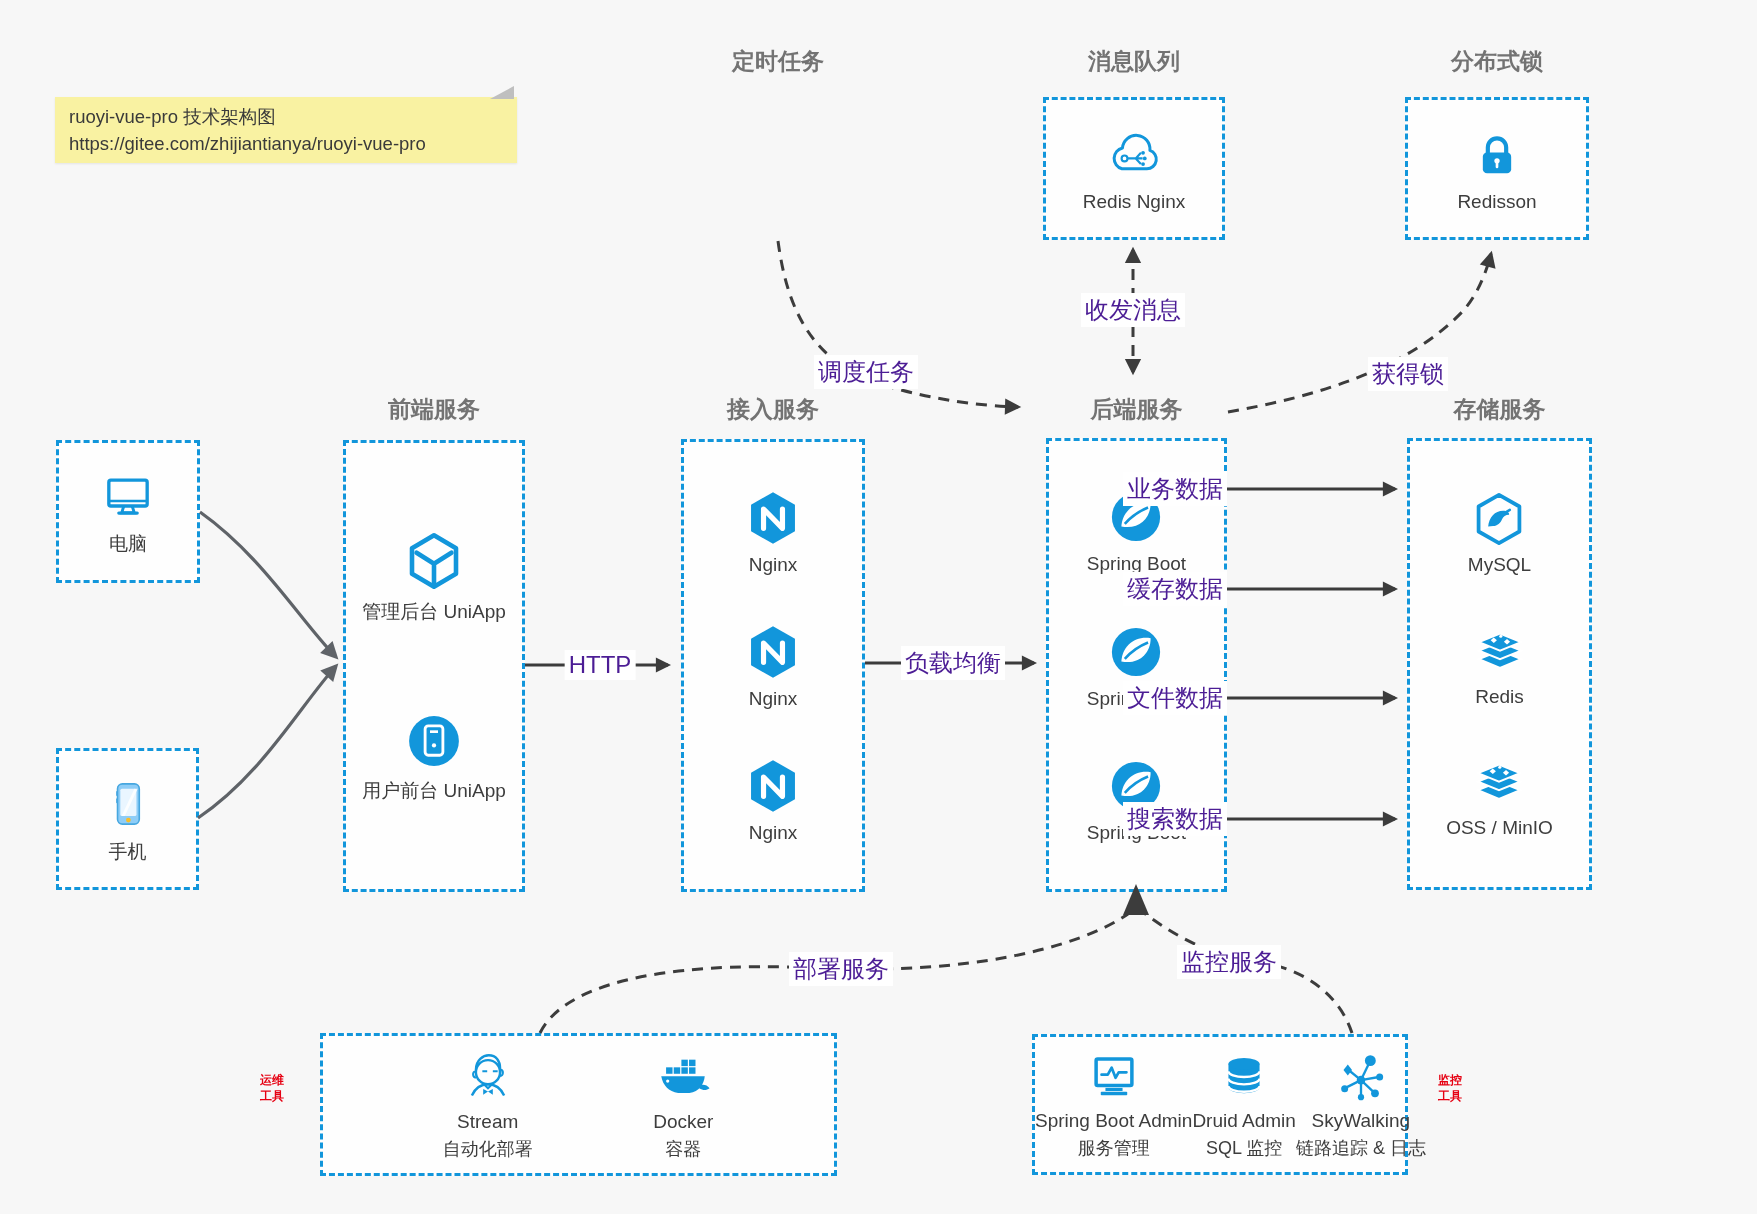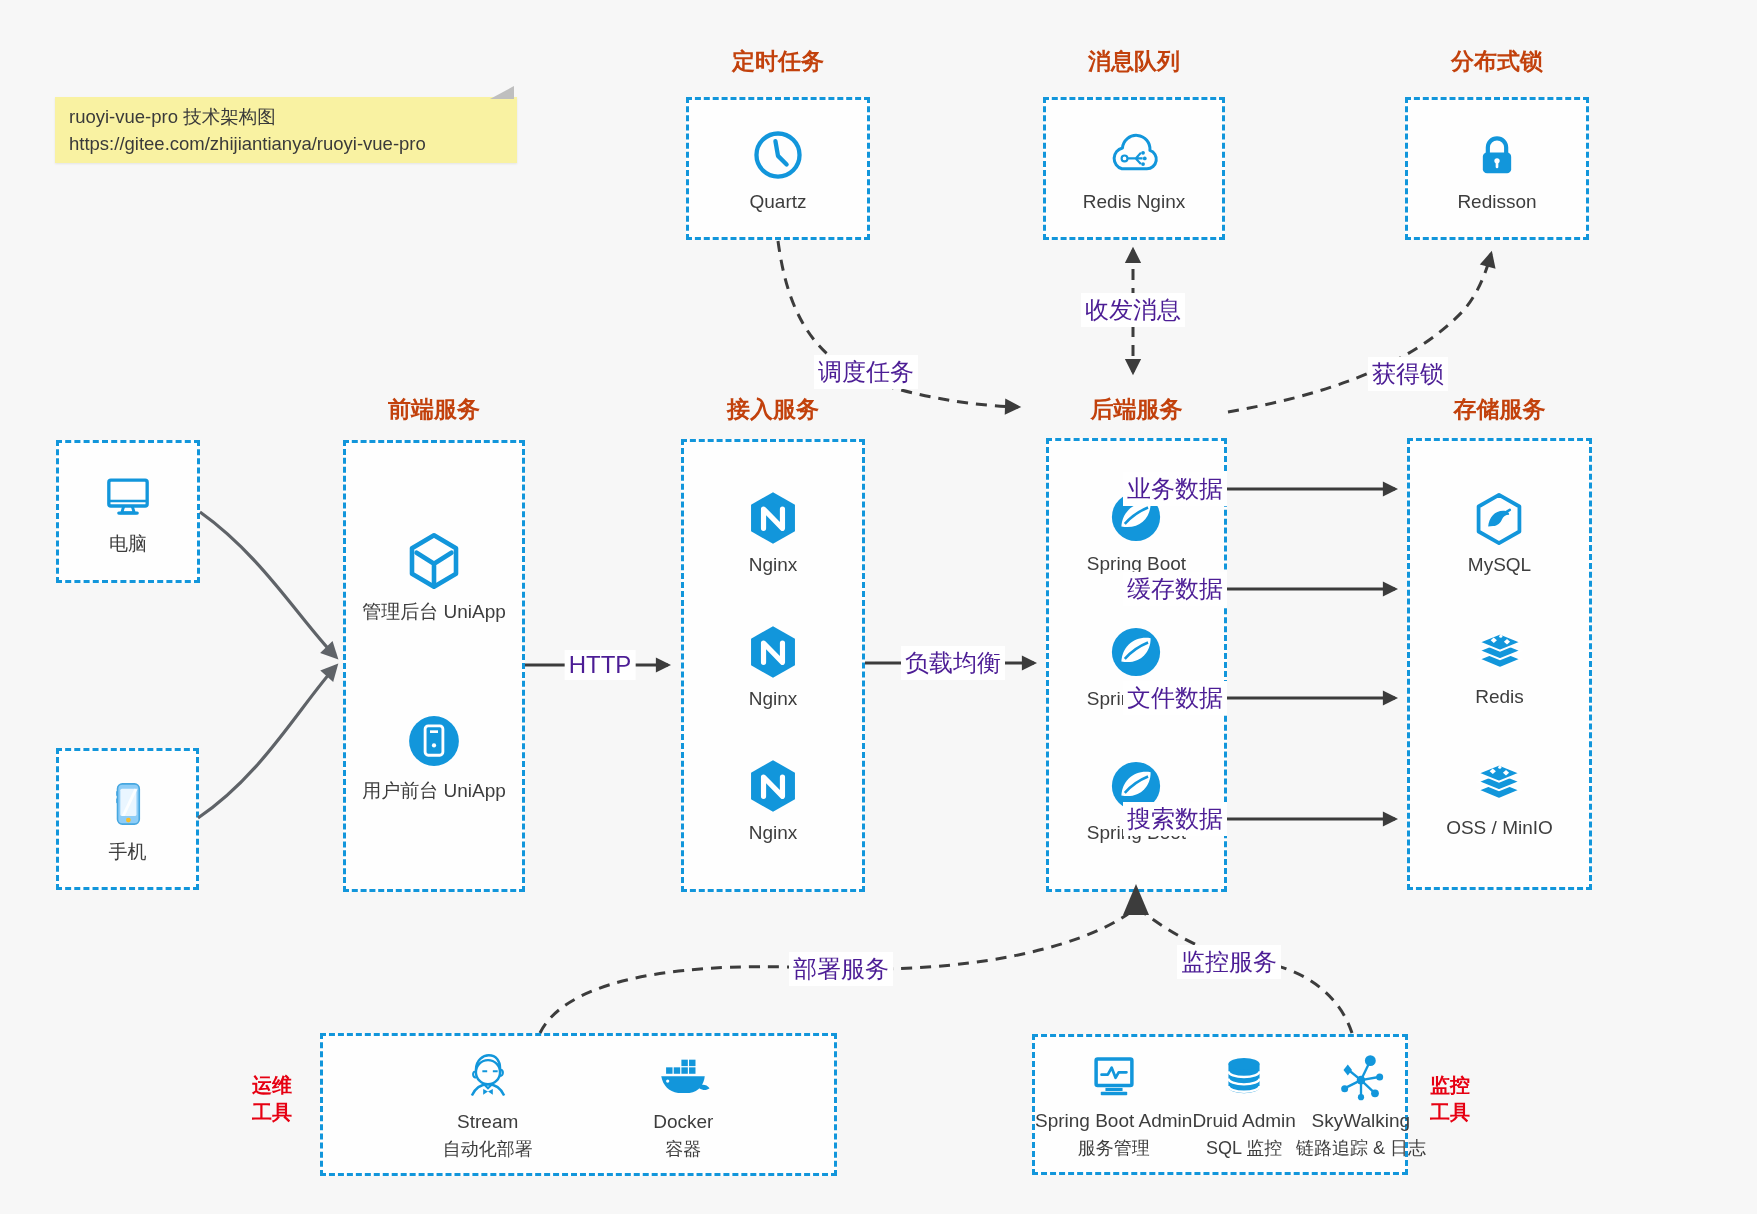--- a/index.html
+++ b/index.html
@@ -6,22 +6,22 @@
   .canvas{position:relative;width:1757px;height:1214px;background:#f7f7f7;
           font-family:"Liberation Sans","DejaVu Sans",sans-serif;overflow:hidden;}
   
   .dbox{position:absolute;border:3px dashed #1296db;background:#fefefe;box-sizing:border-box;
         display:flex;flex-direction:column;justify-content:space-evenly;align-items:center;z-index:1;}
   .hrow{flex-direction:row;}
   .item{display:flex;flex-direction:column;align-items:center;gap:5px;}
   .ilabel{font-size:19px;color:#3d3d3d;white-space:nowrap;}
   .bl2{font-size:18px;color:#3d3d3d;white-space:nowrap;margin-top:-1px;}
   
-  .rtitle{position:absolute;color:#c2410c;font-weight:bold;font-size:23px;text-align:center;z-index:2;}
-  .sidelabel{position:absolute;color:#e60012;font-weight:bold;font-size:20px;line-height:1.35;text-align:center;z-index:2;}
+  .rtitle{position:absolute;color:#737373;font-weight:bold;font-size:23px;text-align:center;z-index:2;}
+  .sidelabel{position:absolute;color:#e60012;font-weight:bold;font-size:12px;line-height:1.35;text-align:center;z-index:2;}
   
   .elabel{position:absolute;transform:translate(-50%,-50%);background:#ffffff;font-size:24px;
           color:#4c1d95;padding:1px 4px;white-space:nowrap;z-index:5;}
   
   .note{position:absolute;left:55px;top:97px;width:462px;height:66px;background:#f9f2a2;z-index:2;
         box-shadow:0 1px 2px rgba(0,0,0,.08);}
   .note::after{content:"";position:absolute;right:3px;top:-11px;width:0;height:0;
         border-left:24px solid transparent;border-bottom:13px solid #bfbfbf;}
   .note-text{padding:7px 14px;font-size:18.5px;color:#3a3a3a;line-height:1.45;white-space:nowrap;}
   svg.overlay{position:absolute;left:0;top:0;z-index:3;pointer-events:none;}
@@ -70,29 +70,20 @@
       <path d="M540,1033 C562,988 650,960 818,968 C970,975 1078,948 1128,914"></path>
       <path d="M1352,1033 C1340,996 1305,967 1252,961 C1210,956 1172,934 1144,913"></path>
     </g>
     <polygon points="1136,884 1149,915 1123,915" fill="#3c3c3c"></polygon>
   </svg>
 
   <div class="rtitle" style="left:686px;top:46px;width:184px">定时任务</div>
   <div class="rtitle" style="left:1043px;top:46px;width:182px">消息队列</div>
   <div class="rtitle" style="left:1405px;top:46px;width:184px">分布式锁</div>
 
-  <div class="dbox" style="left:686px;top:97px;width:184px;height:143px">
-    <div class="item">
-      <svg class="icon" width="62" height="62" viewBox="0 0 72 72">
-        <circle cx="36" cy="36" r="25" fill="none" stroke="#1296db" stroke-width="5"></circle>
-        <path d="M33,20 L36,37 L46,47" fill="none" stroke="#1296db" stroke-width="5" stroke-linecap="round" stroke-linejoin="round"></path>
-      </svg>
-      <div class="ilabel">Quartz</div>
-    </div>
-  </div>
 
   <div class="dbox" style="left:1043px;top:97px;width:182px;height:143px">
     <div class="item">
       <svg class="icon" width="66" height="62" viewBox="0 0 72 72">
         <path d="M22,52 h29 a11,11 0 0 0 3.5,-21.4 A16,16 0 0 0 22.6,27.8 A12.5,12.5 0 0 0 22,52 Z" fill="none" stroke="#1296db" stroke-width="3.5" stroke-linejoin="round"></path>
         <circle cx="25" cy="40" r="3.4" fill="none" stroke="#1296db" stroke-width="2.5"></circle>
         <path d="M28.5,40 H38 M38,40 L44,33.5 M38,40 L44,46.5 M38,40 H46" stroke="#1296db" stroke-width="2.5" fill="none"></path>
         <circle cx="46.5" cy="33.5" r="2.2" fill="#1296db"></circle>
           <circle cx="48.5" cy="40" r="2.2" fill="#1296db"></circle>
           <circle cx="46.5" cy="46.5" r="2.2" fill="#1296db"></circle>

